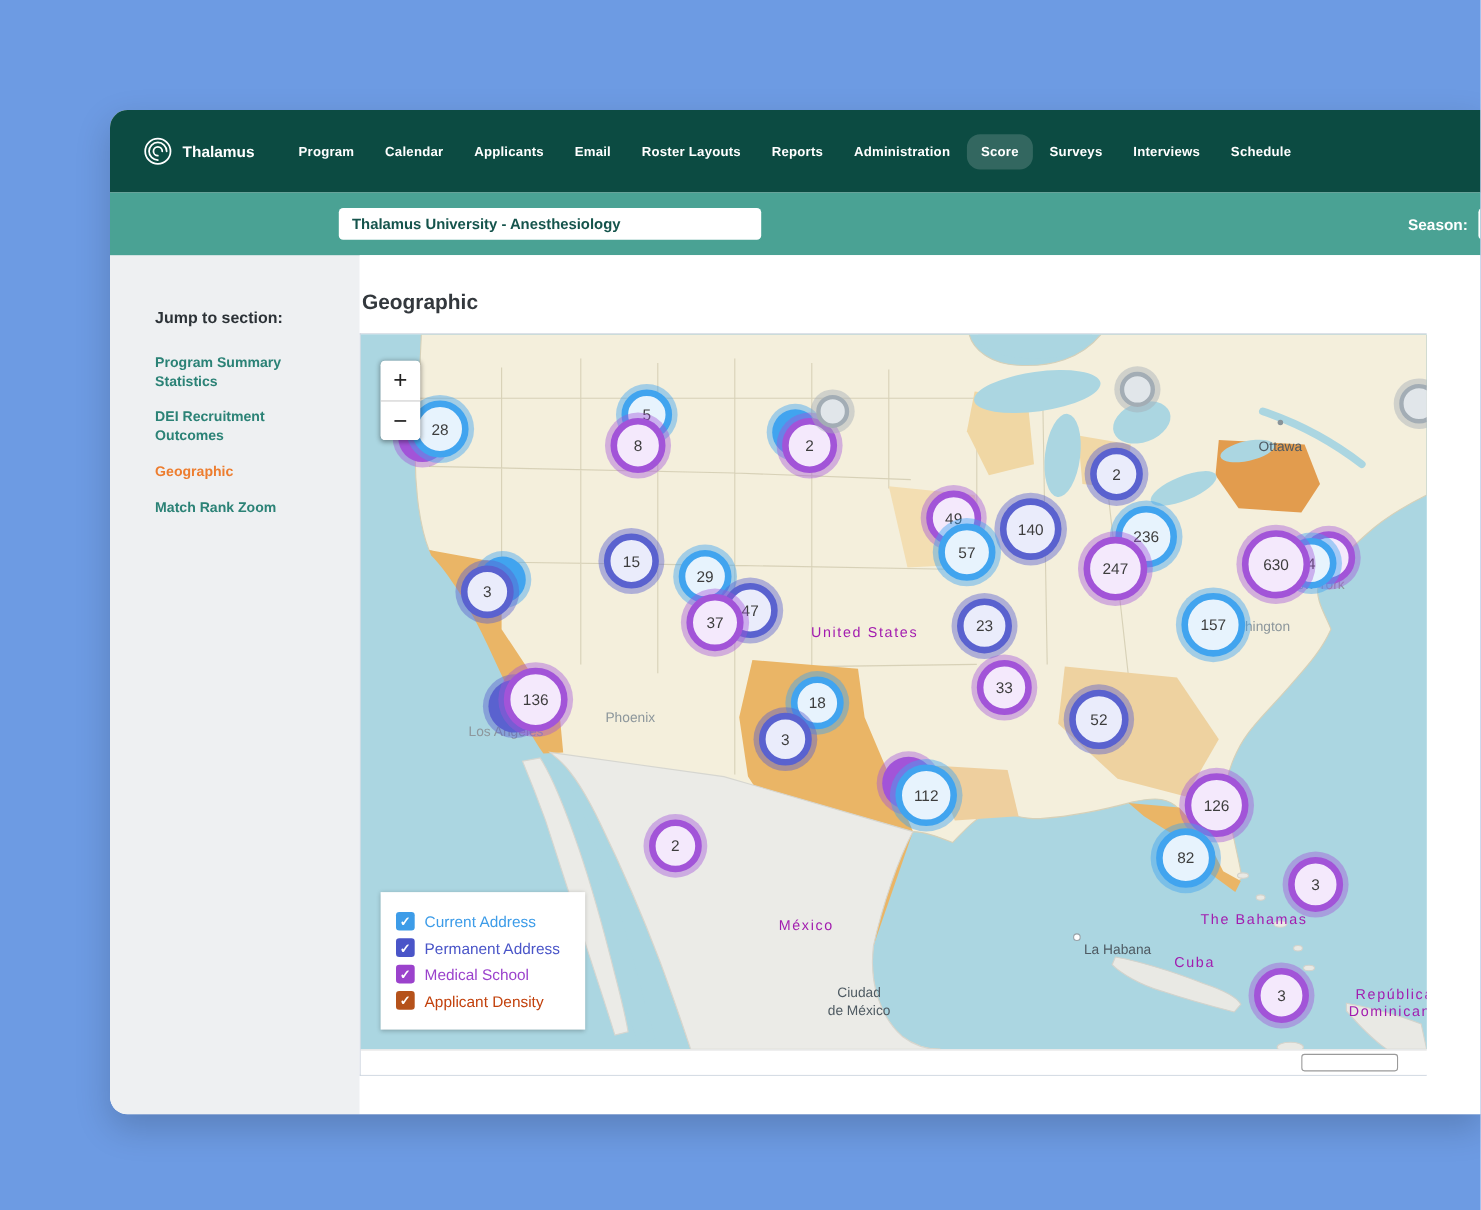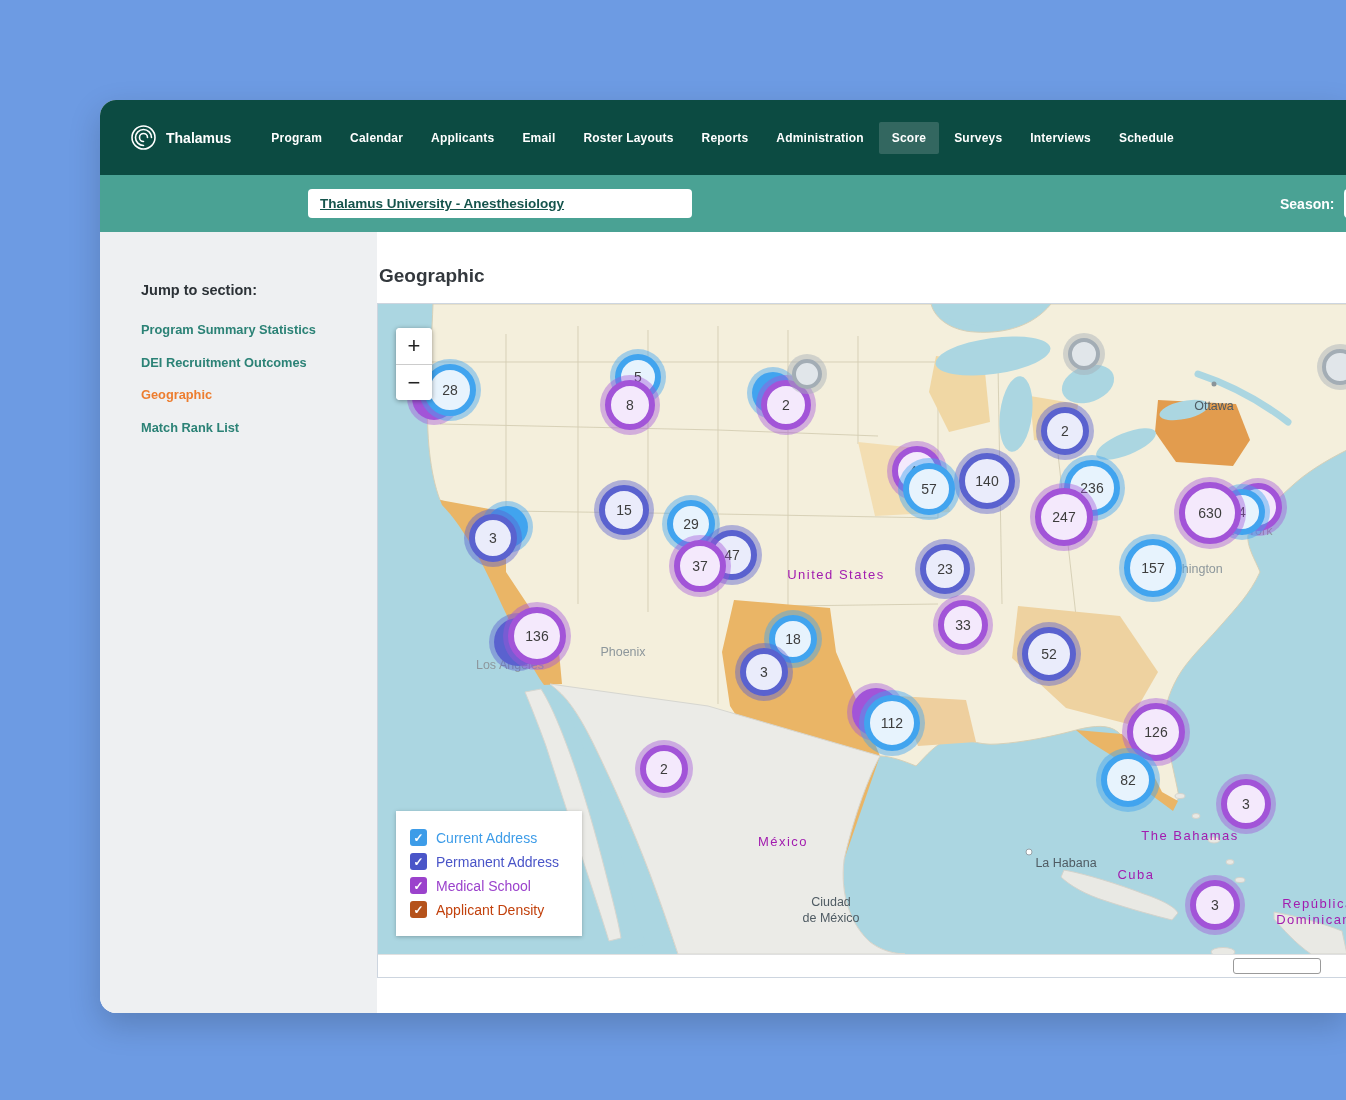--- a/index.html
+++ b/index.html
@@ -10,30 +10,30 @@
   .window{
     position:absolute;left:100px;top:100px;width:1246px;height:913px;
     background:#ffffff;border-radius:16px 0 0 16px;overflow:hidden;
     box-shadow:0 12px 32px rgba(0,0,0,.18);
   }
   
   .topnav{height:75px;background:#0c4b42;display:flex;align-items:center;padding-left:30px;box-sizing:border-box;}
   .brand{display:flex;align-items:center;gap:9px;color:#fff;font-size:14px;font-weight:600;margin-right:26px;flex-shrink:0;}
   .main-nav{display:flex;align-items:center;}
   .nav-item{color:#fff;font-size:12px;font-weight:bold;letter-spacing:.2px;padding:9px 13px;margin:0 1px;cursor:pointer;text-decoration:none;white-space:nowrap;}
-  .nav-item.active{background:rgba(255,255,255,.16);border-radius:2px;}
+  .nav-item.active{background:rgba(255,255,255,.16);border-radius:12px;}
   
   .subheader{height:57px;background:#4aa294;position:relative;display:flex;align-items:center;overflow:hidden;}
   .program-select{margin-left:208px;width:372px;height:29px;background:#fff;border-radius:4px;
-    font-weight:bold;font-size:13.5px;color:#15544c;line-height:29px;padding-left:12px;cursor:pointer;text-decoration:underline;}
+    font-weight:bold;font-size:13.5px;color:#15544c;line-height:29px;padding-left:12px;cursor:pointer;}
   .season{position:absolute;left:1180px;display:flex;align-items:center;gap:10px;color:#fff;font-weight:bold;font-size:14px;}
   .season-select{width:140px;height:29px;background:#fff;border-radius:4px;cursor:pointer;}
   
   .content{display:flex;height:781px;}
-  .sidebar{width:277px;background:#eef0f2;padding:50px 30px 15px 41px;box-sizing:border-box;flex-shrink:0;}
+  .sidebar{width:227px;background:#eef0f2;padding:50px 30px 15px 41px;box-sizing:border-box;flex-shrink:0;}
   .sidebar-heading{font-size:14.5px;font-weight:bold;color:#2c3237;margin-bottom:24px;}
   .side-link{display:block;font-size:12.8px;font-weight:bold;color:#2b8276;margin-bottom:16px;line-height:1.3;cursor:pointer;text-decoration:none;}
   .side-link.active{color:#ed7d2f;}
   .mainarea{flex:1;background:#fff;position:relative;}
   .page-title{margin:33px 0 0 2px;font-size:19px;font-weight:bold;color:#33383d;}
   
   .map-panel{margin-top:16px;width:969px;border:1px solid #cdd5df;border-right:none;box-sizing:content-box;}
   .map-notice{height:34px;background:#cfe1f6;border-bottom:1px solid #b9cfe8;line-height:34px;padding-left:18px;font-size:12px;color:#333f4e;}
   .map-area{position:relative;width:969px;height:650px;overflow:hidden;background:#abd6e1;}
   .basemap{position:absolute;left:0;top:0;width:969px;height:650px;display:block;}
@@ -96,21 +96,21 @@
   </div>
 
   <div class="content">
 
     <aside class="sidebar">
       <div class="sidebar-heading">Jump to section:</div>
       <nav>
           <a class="side-link">Program Summary Statistics</a>
           <a class="side-link">DEI Recruitment Outcomes</a>
           <a class="side-link active">Geographic</a>
-          <a class="side-link">Match Rank List</a>
+          <a class="side-link">Match Rank Zoom</a>
         </nav>
     </aside>
 
     <main class="mainarea">
       <h2 class="page-title">Geographic</h2>
 
       <div class="map-panel">
 
         <div class="map-area">
           <svg class="basemap" viewBox="0 0 969 650" preserveAspectRatio="none">
@@ -199,21 +199,21 @@
               <div class="cluster" style="left: 260px; top: 73px; width: 46px; height: 46px; background: rgb(231, 243, 253); border: 6px solid rgb(65, 164, 239); box-shadow: rgba(65, 164, 239, 0.45) 0px 0px 0px 5px;">5</div>
               <div class="cluster" style="left: 252px; top: 101px; width: 50px; height: 50px; background: rgb(244, 233, 252); border: 6px solid rgb(162, 84, 216); box-shadow: rgba(162, 84, 216, 0.42) 0px 0px 0px 5px;">8</div>
               <div class="cluster-behind" style="left: 395px; top: 89px; width: 42px; height: 42px; background: rgb(65, 164, 239); box-shadow: rgba(65, 164, 239, 0.45) 0px 0px 0px 5px;"></div>
               <div class="cluster" style="left: 408px; top: 101px; width: 50px; height: 50px; background: rgb(244, 233, 252); border: 6px solid rgb(162, 84, 216); box-shadow: rgba(162, 84, 216, 0.42) 0px 0px 0px 5px;">2</div>
               <div class="cluster" style="left: 429px; top: 70px; width: 30px; height: 30px; background: rgb(225, 230, 234); border: 4px solid rgb(163, 173, 181); box-shadow: rgba(163, 173, 181, 0.45) 0px 0px 0px 5px;"></div>
               <div class="cluster" style="left: 706px; top: 50px; width: 32px; height: 32px; background: rgb(225, 230, 234); border: 4px solid rgb(163, 173, 181); box-shadow: rgba(163, 173, 181, 0.45) 0px 0px 0px 5px;"></div>
               <div class="cluster" style="left: 962px; top: 63px; width: 36px; height: 36px; background: rgb(225, 230, 234); border: 4px solid rgb(163, 173, 181); box-shadow: rgba(163, 173, 181, 0.45) 0px 0px 0px 5px;"></div>
               <div class="cluster" style="left: 687px; top: 127px; width: 48px; height: 48px; background: rgb(234, 236, 251); border: 6px solid rgb(90, 98, 207); box-shadow: rgba(90, 98, 207, 0.45) 0px 0px 0px 5px;">2</div>
               <div class="cluster" style="left: 539px; top: 167px; width: 50px; height: 50px; background: rgb(244, 233, 252); border: 6px solid rgb(162, 84, 216); box-shadow: rgba(162, 84, 216, 0.42) 0px 0px 0px 5px;">49</div>
               <div class="cluster" style="left: 609px; top: 177px; width: 56px; height: 56px; background: rgb(234, 236, 251); border: 6px solid rgb(90, 98, 207); box-shadow: rgba(90, 98, 207, 0.45) 0px 0px 0px 5px;">140</div>
-              <div class="cluster" style="left: 551px; top: 185px; width: 52px; height: 52px; background: rgb(231, 243, 253); border: 6px solid rgb(65, 164, 239); box-shadow: rgba(65, 164, 239, 0.45) 0px 0px 0px 5px;">57</div>
+              <div class="cluster" style="left: 551px; top: 198px; width: 52px; height: 52px; background: rgb(231, 243, 253); border: 6px solid rgb(65, 164, 239); box-shadow: rgba(65, 164, 239, 0.45) 0px 0px 0px 5px;">57</div>
               <div class="cluster" style="left: 714px; top: 184px; width: 56px; height: 56px; background: rgb(231, 243, 253); border: 6px solid rgb(65, 164, 239); box-shadow: rgba(65, 164, 239, 0.45) 0px 0px 0px 5px;">236</div>
               <div class="cluster" style="left: 686px; top: 213px; width: 58px; height: 58px; background: rgb(244, 233, 252); border: 6px solid rgb(162, 84, 216); box-shadow: rgba(162, 84, 216, 0.42) 0px 0px 0px 5px;">247</div>
               <div class="cluster" style="left: 880px; top: 203px; width: 48px; height: 48px; background: rgb(244, 233, 252); border: 6px solid rgb(162, 84, 216); box-shadow: rgba(162, 84, 216, 0.42) 0px 0px 0px 5px;">5</div>
               <div class="cluster" style="left: 864px; top: 208px; width: 46px; height: 46px; background: rgb(231, 243, 253); border: 6px solid rgb(65, 164, 239); box-shadow: rgba(65, 164, 239, 0.45) 0px 0px 0px 5px;">4</div>
               <div class="cluster" style="left: 832px; top: 209px; width: 62px; height: 62px; background: rgb(244, 233, 252); border: 6px solid rgb(162, 84, 216); box-shadow: rgba(162, 84, 216, 0.42) 0px 0px 0px 5px;">630</div>
               <div class="cluster" style="left: 246px; top: 206px; width: 50px; height: 50px; background: rgb(234, 236, 251); border: 6px solid rgb(90, 98, 207); box-shadow: rgba(90, 98, 207, 0.45) 0px 0px 0px 5px;">15</div>
               <div class="cluster" style="left: 313px; top: 220px; width: 48px; height: 48px; background: rgb(231, 243, 253); border: 6px solid rgb(65, 164, 239); box-shadow: rgba(65, 164, 239, 0.45) 0px 0px 0px 5px;">29</div>
               <div class="cluster" style="left: 354px; top: 251px; width: 50px; height: 50px; background: rgb(234, 236, 251); border: 6px solid rgb(90, 98, 207); box-shadow: rgba(90, 98, 207, 0.45) 0px 0px 0px 5px;">47</div>
               <div class="cluster" style="left: 322px; top: 262px; width: 52px; height: 52px; background: rgb(244, 233, 252); border: 6px solid rgb(162, 84, 216); box-shadow: rgba(162, 84, 216, 0.42) 0px 0px 0px 5px;">37</div>
               <div class="cluster-behind" style="left: 129px; top: 223px; width: 42px; height: 42px; background: rgb(65, 164, 239); box-shadow: rgba(65, 164, 239, 0.45) 0px 0px 0px 5px;"></div>

